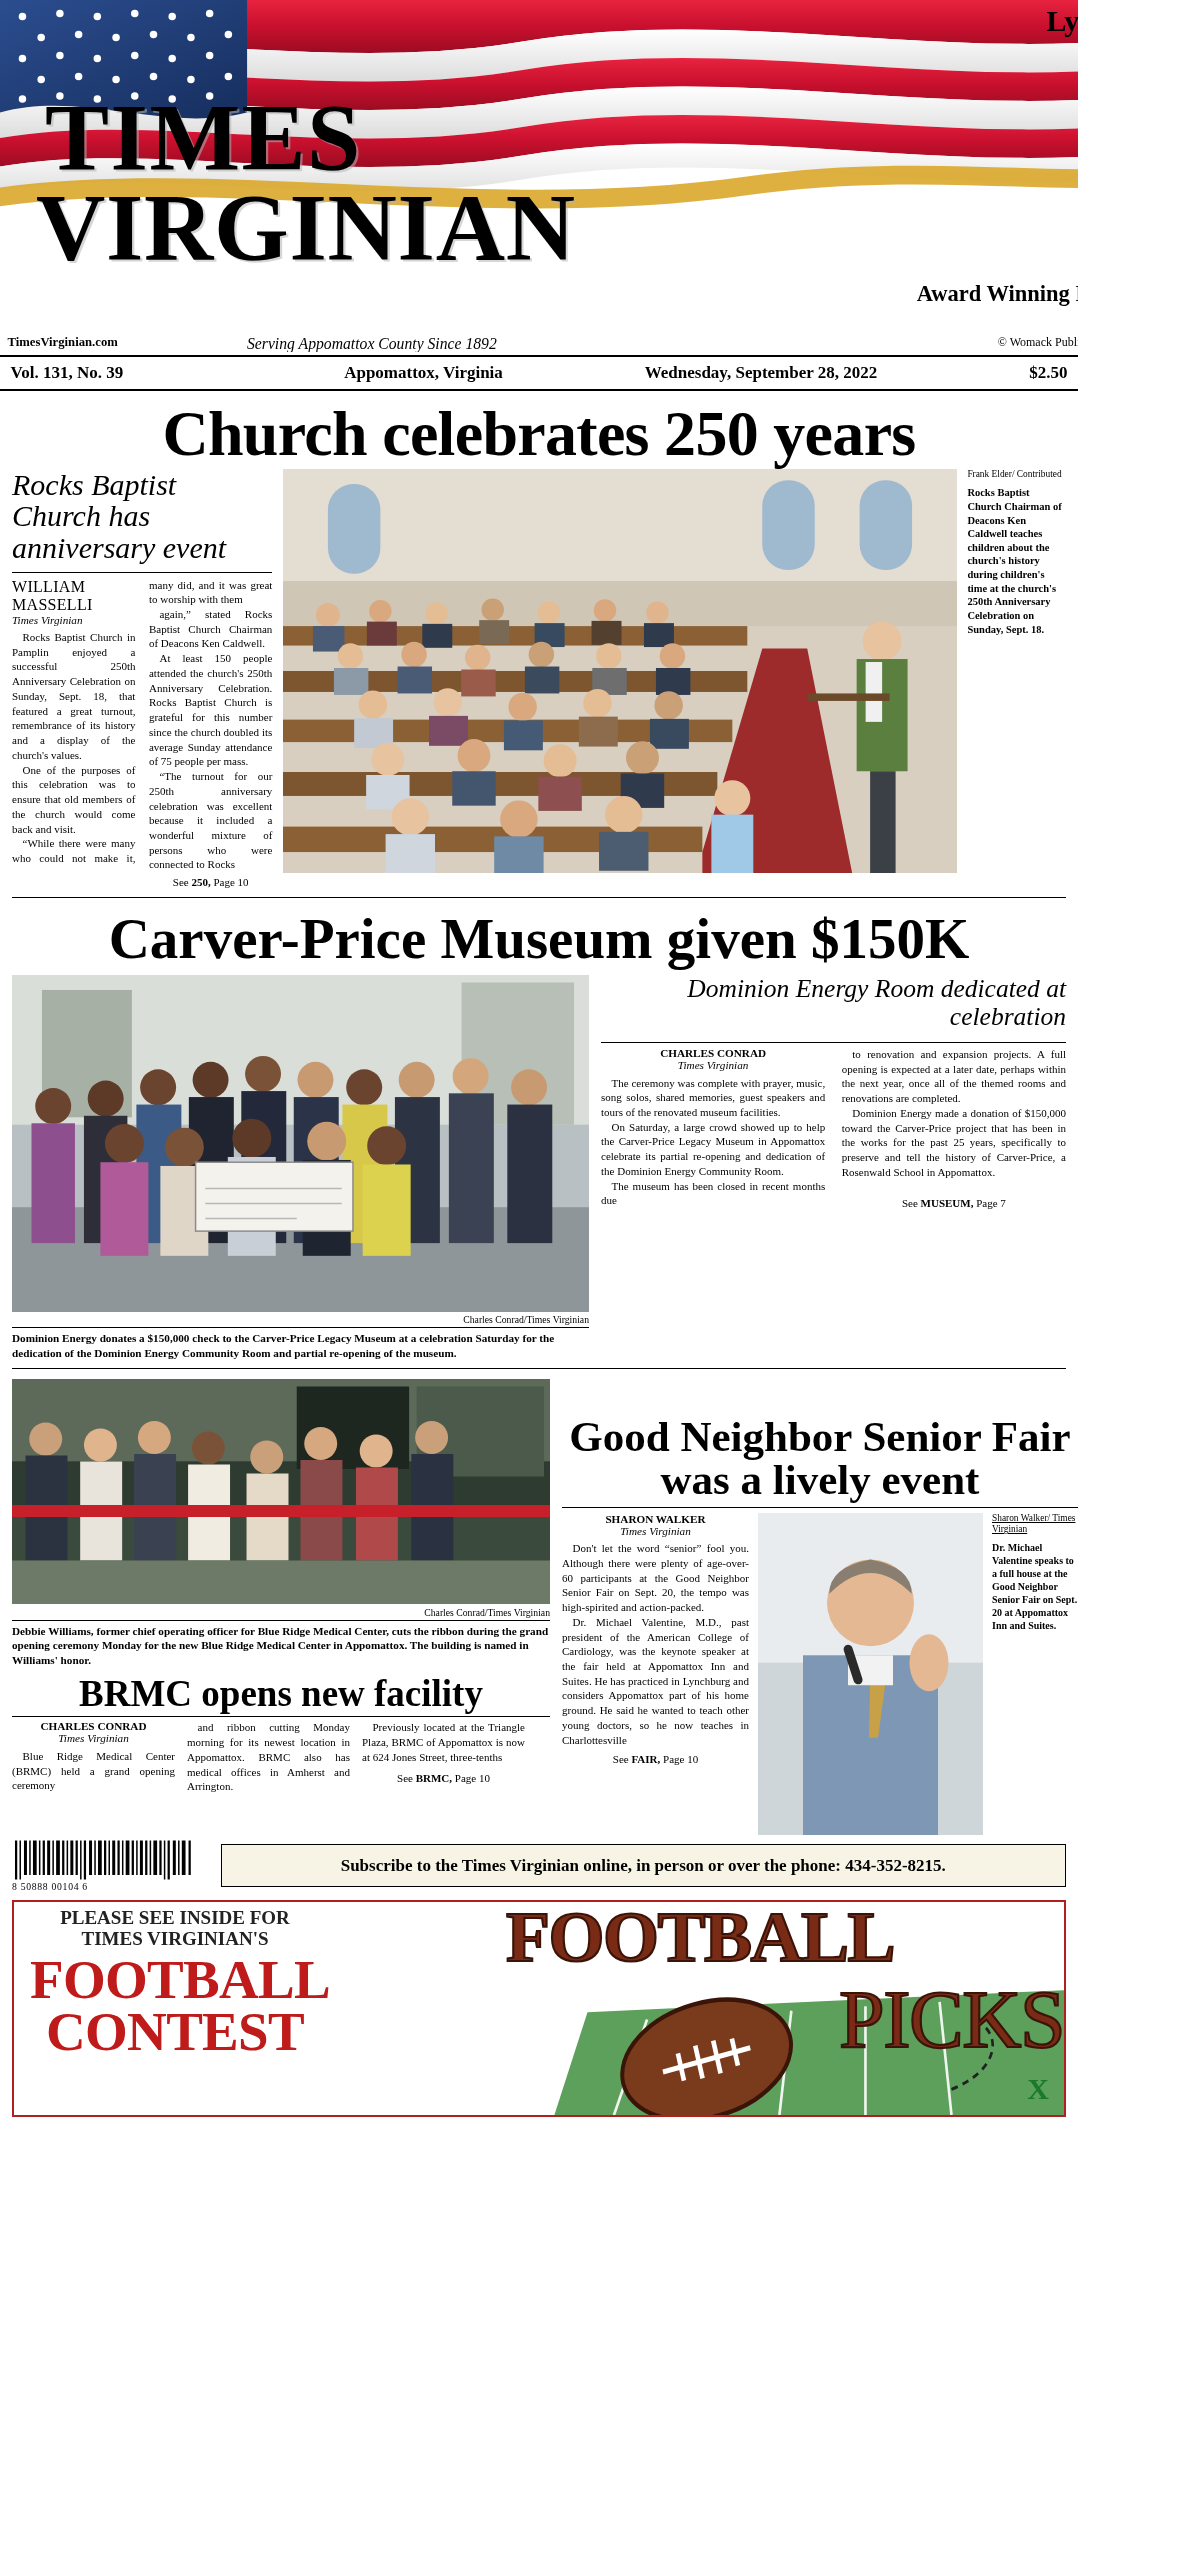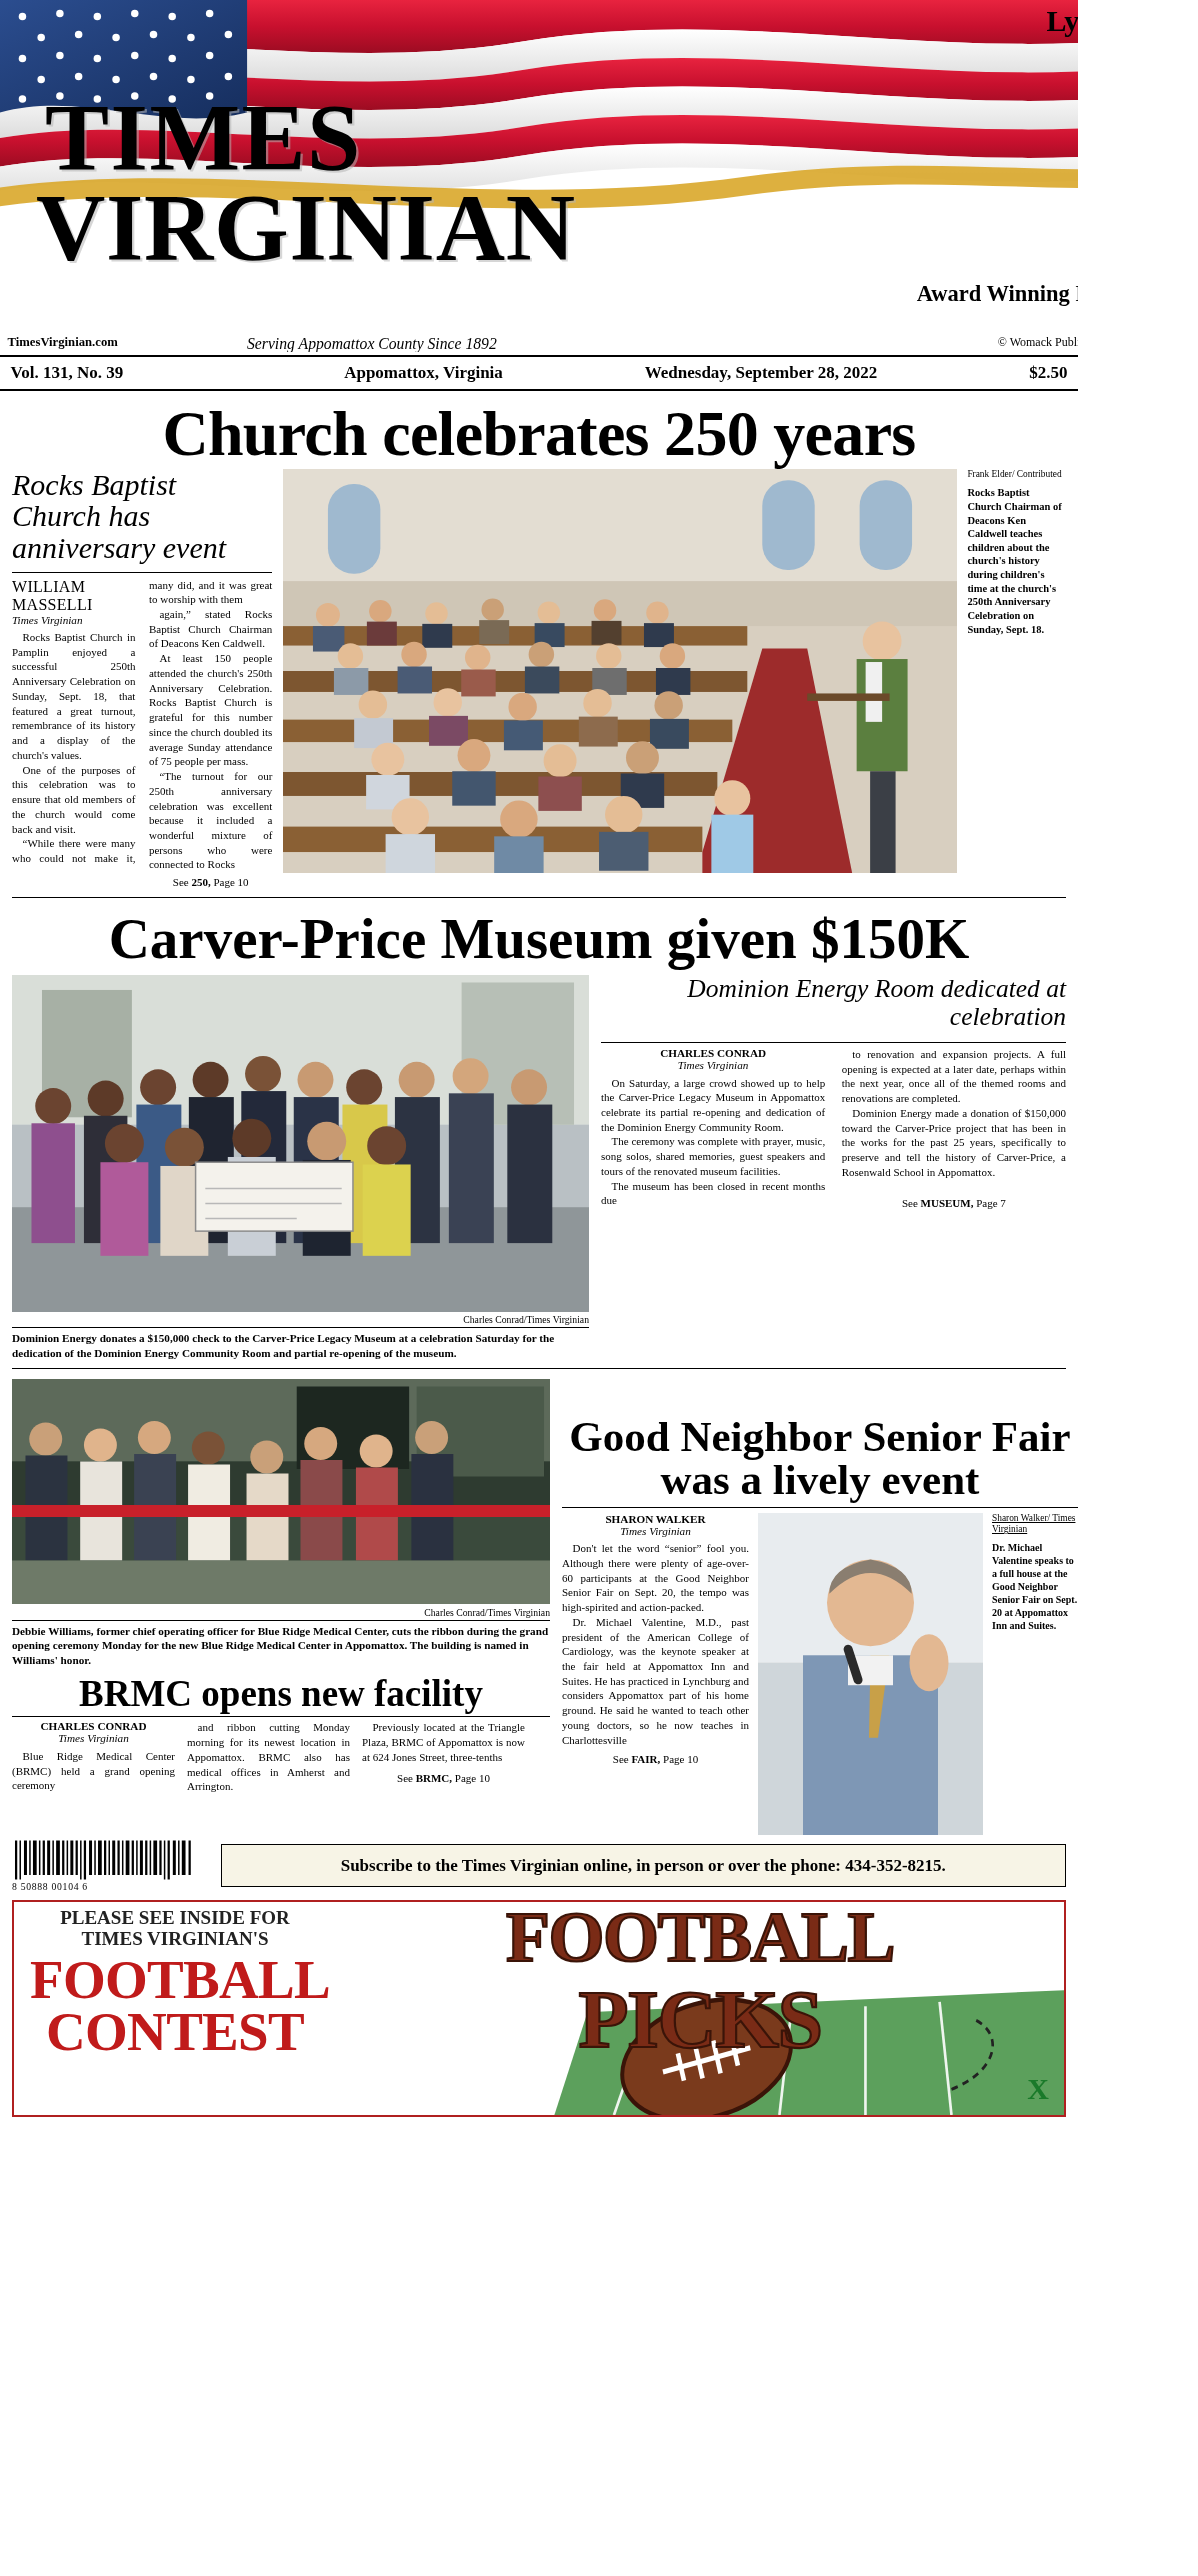--- a/index.html
+++ b/index.html
@@ -209,23 +209,23 @@
     text-align:center;
     font-size: 72px;
     font-weight: bold;
     color: #7a2b16;
     -webkit-text-stroke: 2.2px #3a1408;
     letter-spacing: -1.5px;
     line-height: 0.95;
   }
   .ad-bigtext2 {
     position:absolute; top: 79px; left: 0; width: 100%;
-    text-align:center;
+    text-align:right;
     font-size: 82px;
-    font-weight: bold;
+    font-weight: normal;
     color: #7a2b16;
     -webkit-text-stroke: 2.2px #3a1408;
     letter-spacing: -1.5px;
     line-height: 0.95;
   }
   .x-mark { position:absolute; right: 15px; bottom: 9px; color:#1a7a2a; font-size:30px; font-weight:bold; font-family:"Liberation Serif",serif;}
 </style>
 </head>
 <body>
 
@@ -491,22 +491,22 @@
       <div class="cutline">Dominion Energy donates a $150,000 check to the Carver-Price Legacy Museum at a celebration Saturday for the dedication of the Dominion Energy Community Room and partial re-opening of the museum.</div>
     </div>
 
     <div class="s2-right">
       <div class="deck2">Dominion Energy Room dedicated at celebration</div>
       <div class="rule-thin" style="margin:4.5px 0;"></div>
       <div class="cols2" style="column-gap:16.5px;">
         <div class="byline-c">CHARLES CONRAD</div>
         <div class="byline-c-sub">Times Virginian</div>
         <div class="bodytext">
+          <p>The ceremony was complete with prayer, music, song solos, shared memories, guest speakers and tours of the renovated museum facilities.</p>
           <p>On Saturday, a large crowd showed up to help the Carver-Price Legacy Museum in Appomattox celebrate its partial re-opening and dedication of the Dominion Energy Community Room.</p>
-          <p>The ceremony was complete with prayer, music, song solos, shared memories, guest speakers and tours of the renovated museum facilities.</p>
           <p>The museum has been closed in recent months due</p>
         </div>
         <div class="bodytext">
           <p>to renovation and expansion projects. A full opening is expected at a later date, perhaps within the next year, once all of the themed rooms and renovations are completed.</p>
           <p>Dominion Energy made a donation of $150,000 toward the Carver-Price project that has been in the works for the past 25 years, specifically to preserve and tell the history of Carver-Price, a Rosenwald School in Appomattox.</p>
           <div class="jump" style="margin-top:16.5px;">
             <span>See</span>
             <b>MUSEUM,</b>
             <span>Page 7</span>
           </div>

